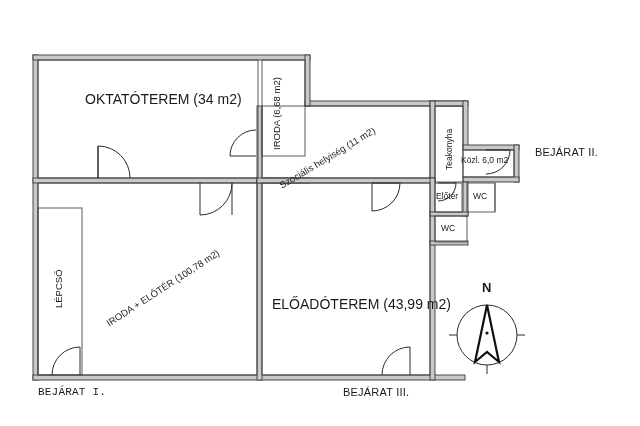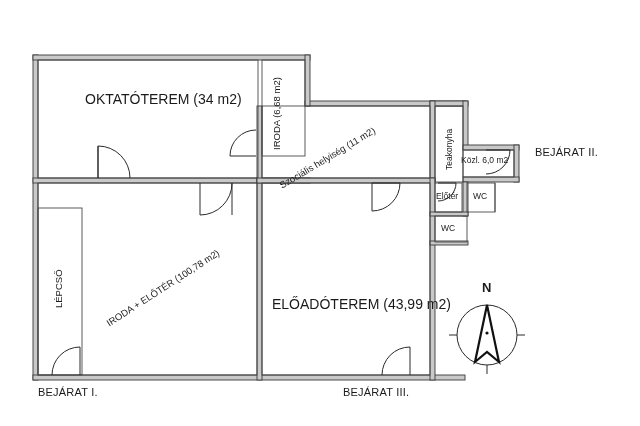--- a/index.html
+++ b/index.html
@@ -166,19 +166,19 @@
 <div class="lbl tiny-room rot90" style="left:445px; top:170px;">Teakonyha</div>
 
 <div class="lbl tiny-room" style="left:461px; top:156px;">Közl. 6,0 m2</div>
 
 <div class="lbl tiny-room" style="left:436px; top:192px;">Előtér</div>
 
 <div class="lbl tiny-room" style="left:473px; top:192px;">WC</div>
 
 <div class="lbl tiny-room" style="left:441px; top:224px;">WC</div>
 
-<div class="lbl entrance" style="left:38px; top:387px;">BEJÁRAT I.</div>
+<div class="lbl entrance" style="left:38px; top:387px;font-family:Liberation Mono, monospace;">BEJÁRAT I.</div>
 
 <div class="lbl entrance" style="left:535px; top:147px;">BEJÁRAT II.</div>
 
 <div class="lbl entrance" style="left:343px; top:387px;">BEJÁRAT III.</div>
 
 <div class="lbl compass-n" style="left:482px; top:281px;">N</div>
 
 </body></html>

